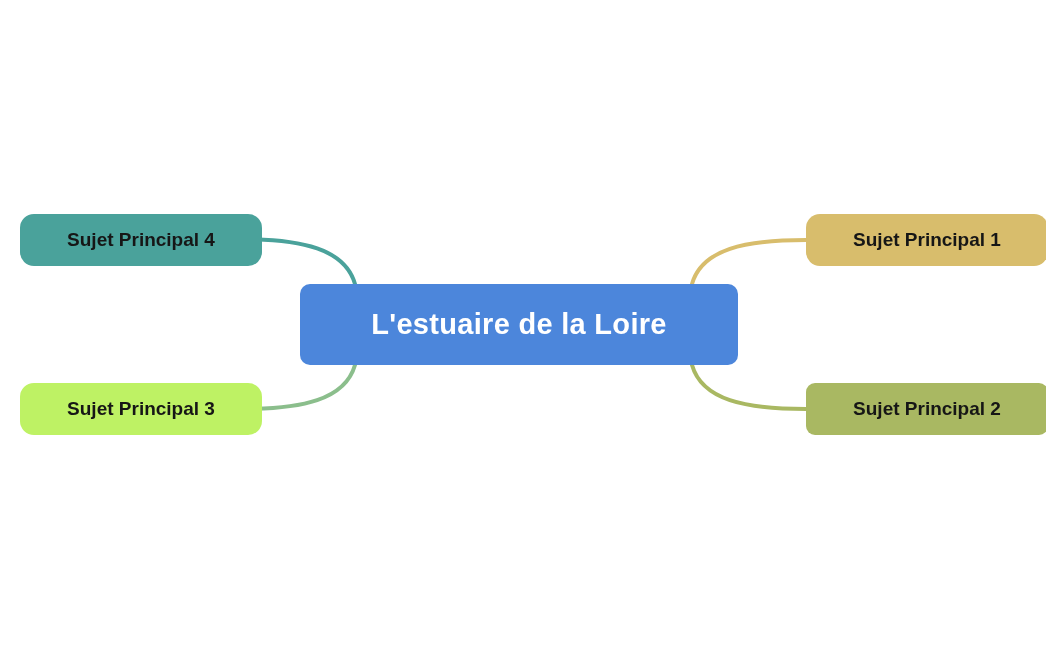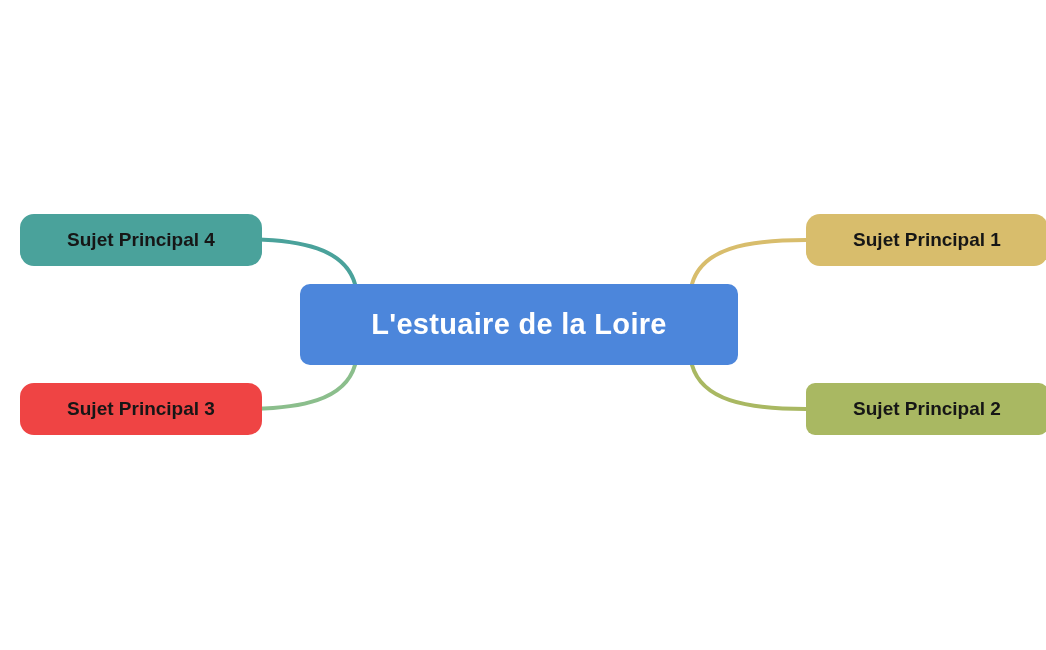--- a/index.html
+++ b/index.html
@@ -78,21 +78,21 @@
   </div>
 
   <div class="node branch b1" style="background-color: rgb(216, 189, 108); color: rgb(22, 22, 22);">
     <span>Sujet Principal 1</span>
   </div>
 
   <div class="node branch b2" style="background-color: rgb(169, 184, 98); color: rgb(22, 22, 22);">
     <span>Sujet Principal 2</span>
   </div>
 
-  <div class="node branch b3" style="background-color: #ef4444; color: rgb(22, 22, 22);">
+  <div class="node branch b3" style="background-color: #bef264; color: rgb(22, 22, 22);">
     <span>Sujet Principal 3</span>
   </div>
 
   <div class="node branch b4" style="background-color: rgb(74, 162, 155); color: rgb(22, 22, 22);">
     <span>Sujet Principal 4</span>
   </div>
 
 </div>
 
 </body></html>

